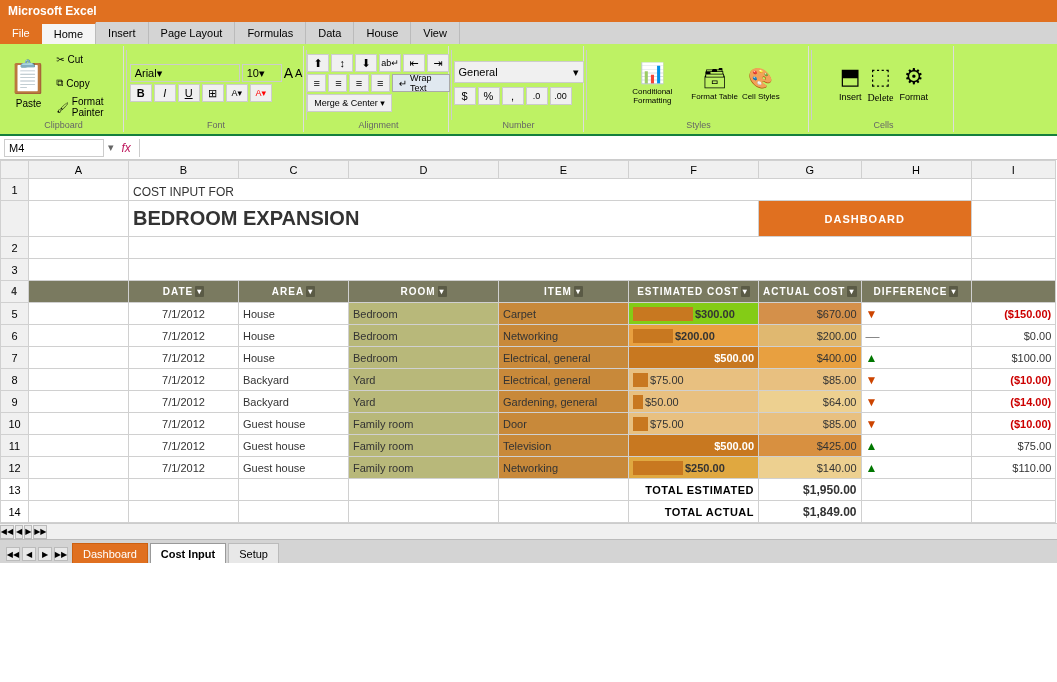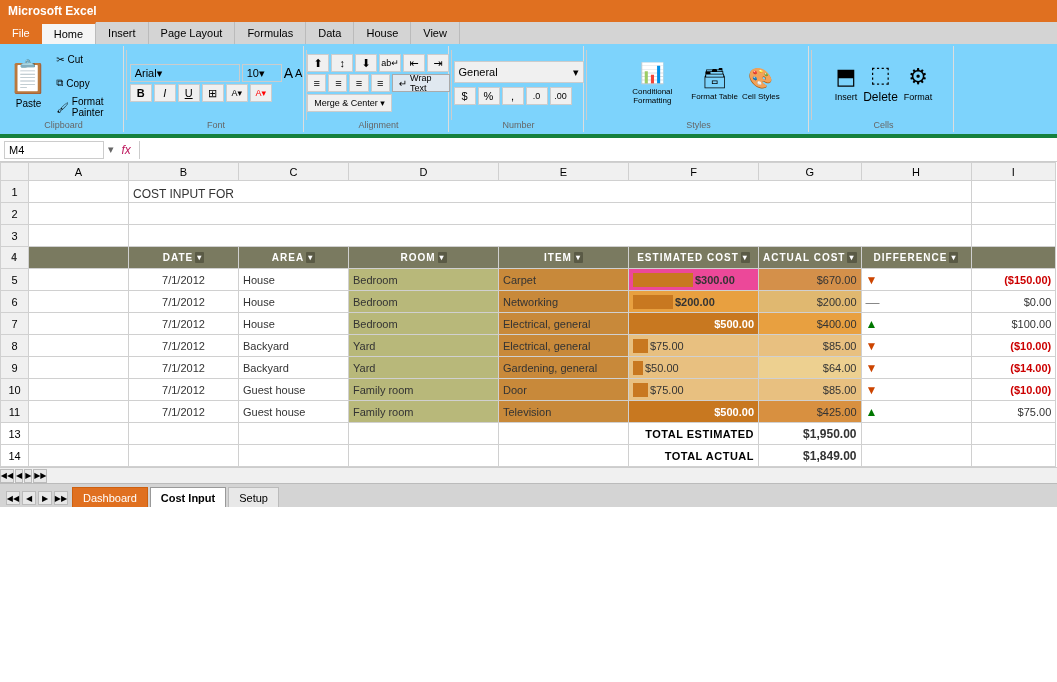--- a/index.html
+++ b/index.html
@@ -12,22 +12,22 @@
       height: 22px;
       display: flex;
       align-items: center;
       padding: 0 8px;
       font-size: 12px;
       font-weight: bold;
     }
 
     
     .ribbon {
-      background: #7dd3fc;
-      border-bottom: 4px solid #15803d;
+      background: #bef264;
+      border-bottom: 2px solid #15803d;
     }
     .ribbon-tabs {
       display: flex;
       background: #d4d4d4;
       height: 22px;
     }
     .ribbon-tab {
       padding: 3px 12px;
       font-size: 11px;
       cursor: pointer;
@@ -523,21 +523,21 @@
     <div class="divider"></div>
 
     <div class="ribbon-group" style="width:140px;">
       <div class="ribbon-group-content" style="gap:6px;align-items:center;">
         <div style="display:flex;flex-direction:column;align-items:center;gap:2px;">
           <div style="font-size:22px;">⬒</div>
           <span style="font-size:9px;">Insert</span>
         </div>
         <div style="display:flex;flex-direction:column;align-items:center;gap:2px;">
           <div style="font-size:22px;">⬚</div>
-          <span style="font-size:12px;">Delete</span>
+          <span style="font-size:10px;font-family:Liberation Serif, serif;">Delete</span>
         </div>
         <div style="display:flex;flex-direction:column;align-items:center;gap:2px;">
           <div style="font-size:22px;">⚙</div>
           <span style="font-size:9px;">Format</span>
         </div>
       </div>
       <div class="ribbon-group-label">Cells</div>
     </div>
 
   </div>
@@ -582,20 +582,27 @@
       </thead>
       <tbody>
 
         <tr>
           <td class="row-header">1</td>
           <td></td>
           <td colspan="7" class="cell-title-small">COST INPUT FOR</td>
           <td></td>
         </tr>
 
+        <tr style="height:36px;">
+          <td class="row-header"></td>
+          <td></td>
+          <td colspan="5" class="cell-title-large">BEDROOM EXPANSION</td>
+          <td colspan="2" class="cell-dashboard">DASHBOARD</td>
+          <td></td>
+        </tr>
 
         <tr>
           <td class="row-header">2</td>
           <td></td>
           <td colspan="7"></td>
           <td></td>
         </tr>
 
         <tr>
           <td class="row-header">3</td>
@@ -652,21 +659,21 @@
           <td></td>
         </tr>
 
         <tr id="row5">
           <td class="row-header">5</td>
           <td></td>
           <td class="date-cell">7/1/2012</td>
           <td class="area-cell">House</td>
           <td class="room-cell">Bedroom</td>
           <td class="item-cell">Carpet</td>
-          <td class="estimated-cell" style="background:#ec4899;">
+          <td class="estimated-cell" style="background:#84cc16;">
             <div class="bar-container">
                 <div class="bar-fill" style="width:60px;background:#c87820;"></div>
                 <span>$300.00</span>
               </div>
           </td>
           <td class="actual-cell" style="background:#d4904a;">$670.00</td>
           <td><span class="arrow-down">▼</span></td>
           <td class="diff-negative">($150.00)</td>
         </tr>
         <tr id="row6">
@@ -762,20 +769,37 @@
           <td class="item-cell">Television</td>
           <td class="estimated-cell" style="background:#c87820;color:white;font-weight:bold;">
             <div class="bar-container" style="justify-content:flex-end;">
                 <span>$500.00</span>
               </div>
           </td>
           <td class="actual-cell" style="background:#d89040;">$425.00</td>
           <td><span class="arrow-up">▲</span></td>
           <td class="diff-positive">$75.00</td>
         </tr>
+        <tr id="row12">
+          <td class="row-header">12</td>
+          <td></td>
+          <td class="date-cell">7/1/2012</td>
+          <td class="area-cell">Guest house</td>
+          <td class="room-cell">Family room</td>
+          <td class="item-cell">Networking</td>
+          <td class="estimated-cell" style="background:#e0a840;">
+            <div class="bar-container">
+                <div class="bar-fill" style="width:50px;background:#c87820;"></div>
+                <span style="color:#333;">$250.00</span>
+              </div>
+          </td>
+          <td class="actual-cell-light" style="background:#edd090;">$140.00</td>
+          <td><span class="arrow-up">▲</span></td>
+          <td class="diff-positive">$110.00</td>
+        </tr>
 
         <tr class="total-row">
           <td class="row-header">13</td>
           <td></td>
           <td></td>
           <td></td>
           <td></td>
           <td></td>
           <td class="total-label">TOTAL ESTIMATED</td>
           <td class="total-value">$1,950.00</td>

